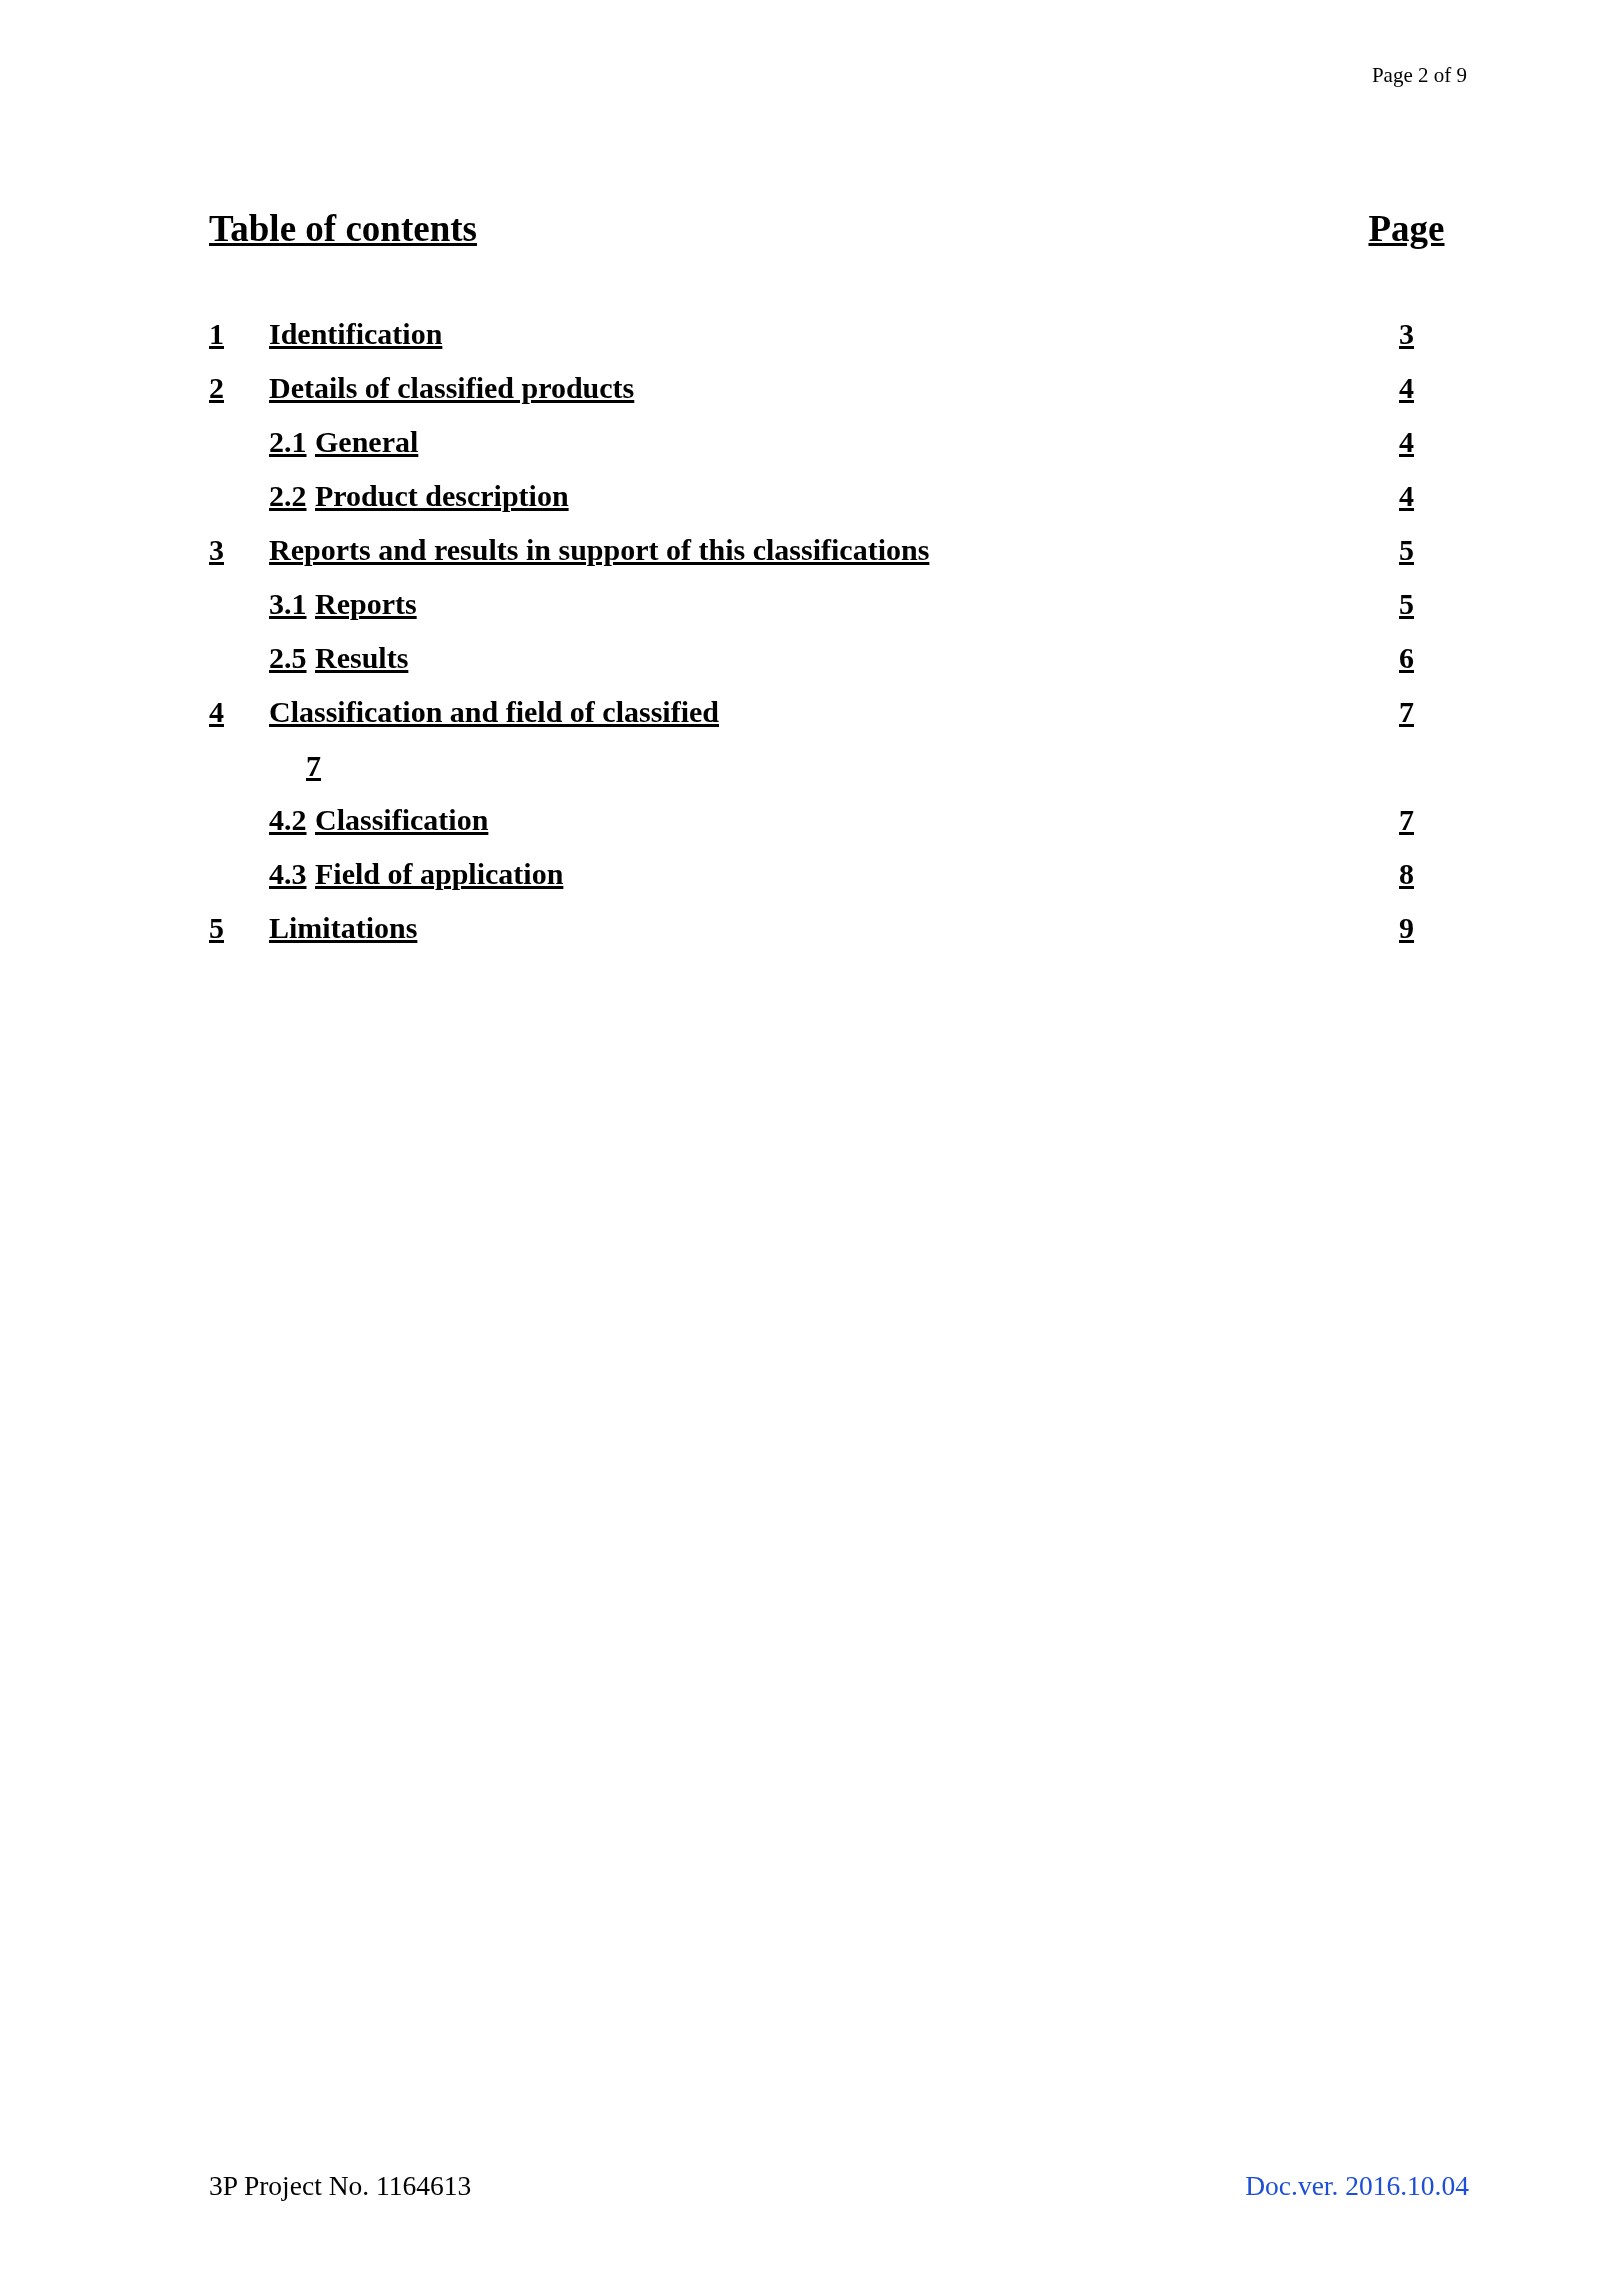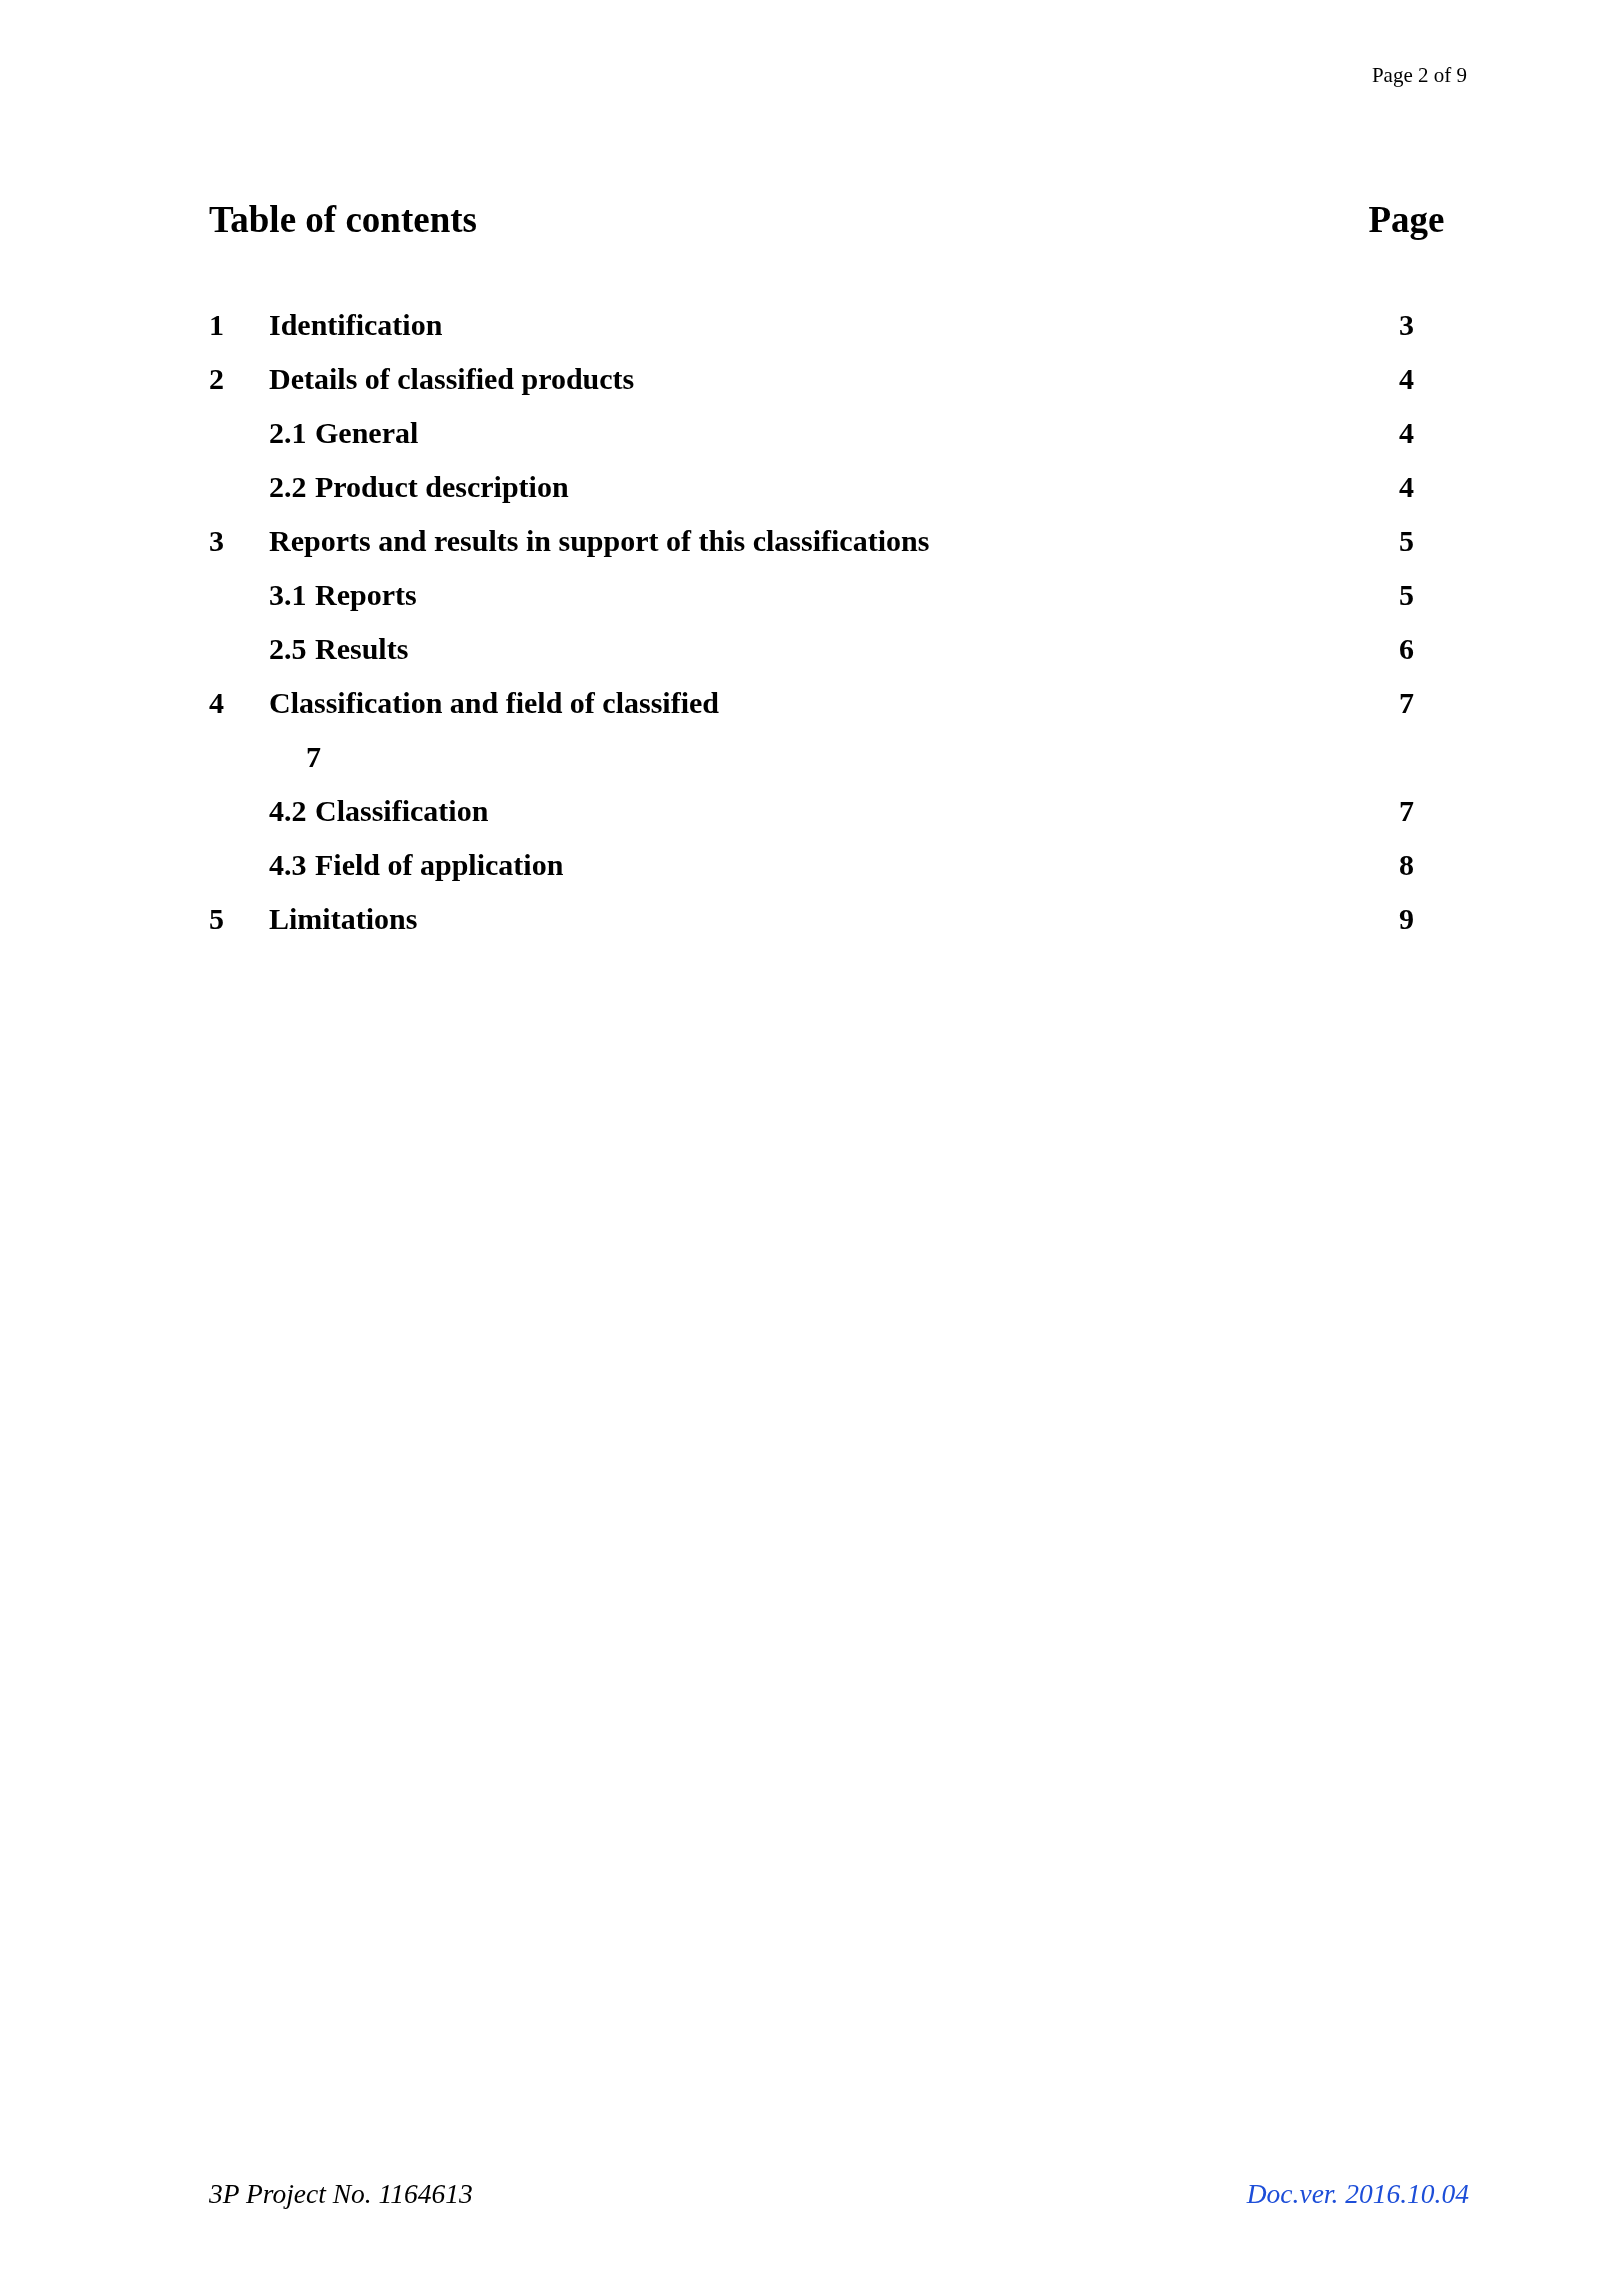--- a/index.html
+++ b/index.html
@@ -17,22 +17,23 @@
   .header-line {
     position: absolute;
     top: 63px;
     right: 156px;
     font-size: 21px;
     line-height: 1.15;
   }
   .toc-table {
     position: absolute;
     left: 209px;
-    top: 199px;
+    top: 208px;
     width: 1250px;
+    text-decoration: underline;
   }
   .toc-header {
     display: flex;
     align-items: baseline;
   }
   .toc-title {
     flex: 1;
     font-size: 37px;
     font-weight: bold;
     line-height: 1.15;
@@ -57,27 +58,26 @@
     white-space: nowrap;
   }
   .toc-num { width: 52px; flex: 0 0 52px; }
   .toc-label { flex: 1; overflow: hidden; margin-left: 8px; }
   .sub-num:not(:empty) { margin-right: 8.5px; }
   .toc-page { width: 105px; flex: 0 0 105px; text-align: center; }
   .footer {
     position: absolute;
     left: 209px;
     right: 154px;
-    bottom: 85px;
+    bottom: 93px;
     display: flex;
     justify-content: space-between;
     align-items: flex-start;
     font-size: 27.5px;
     line-height: 1.15;
-    font-style: italic;
   }
   .footer-right { color: #1d4ed8; }
 </style>
 </head>
 <body>
 
 <div class="page">
 
   <div class="header-line">Page 2 of 9</div>
 

